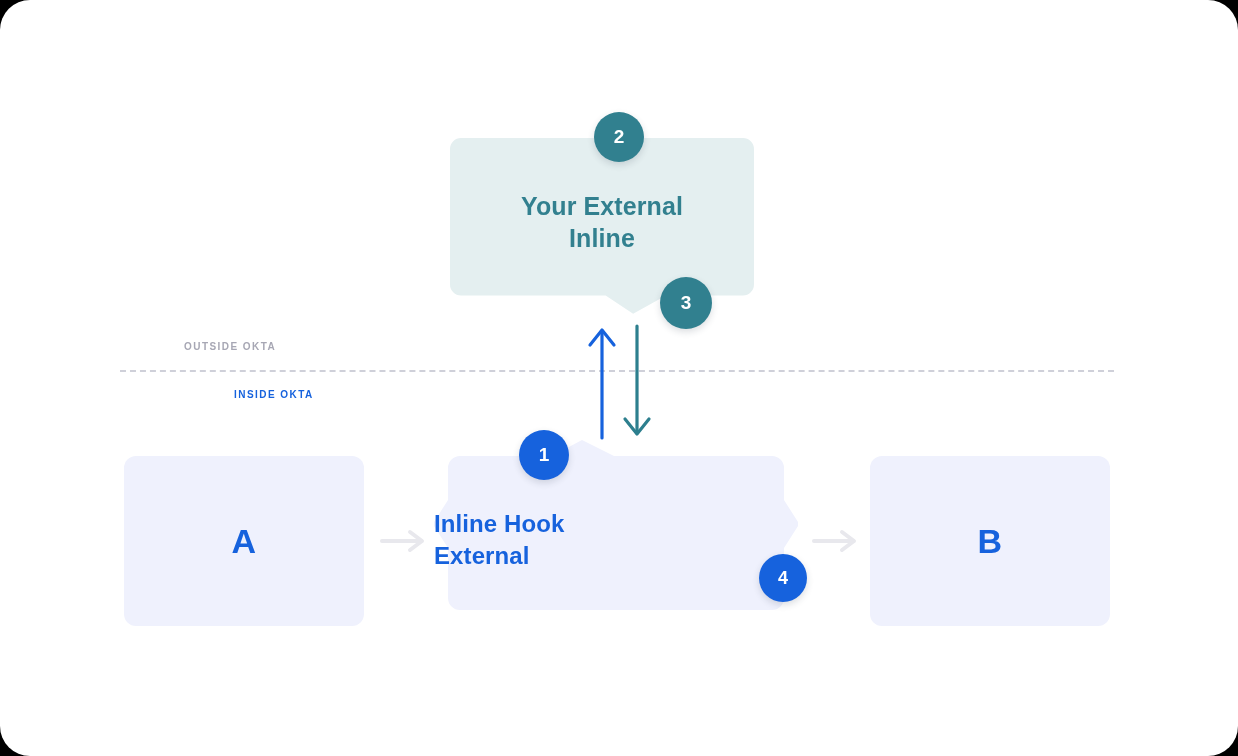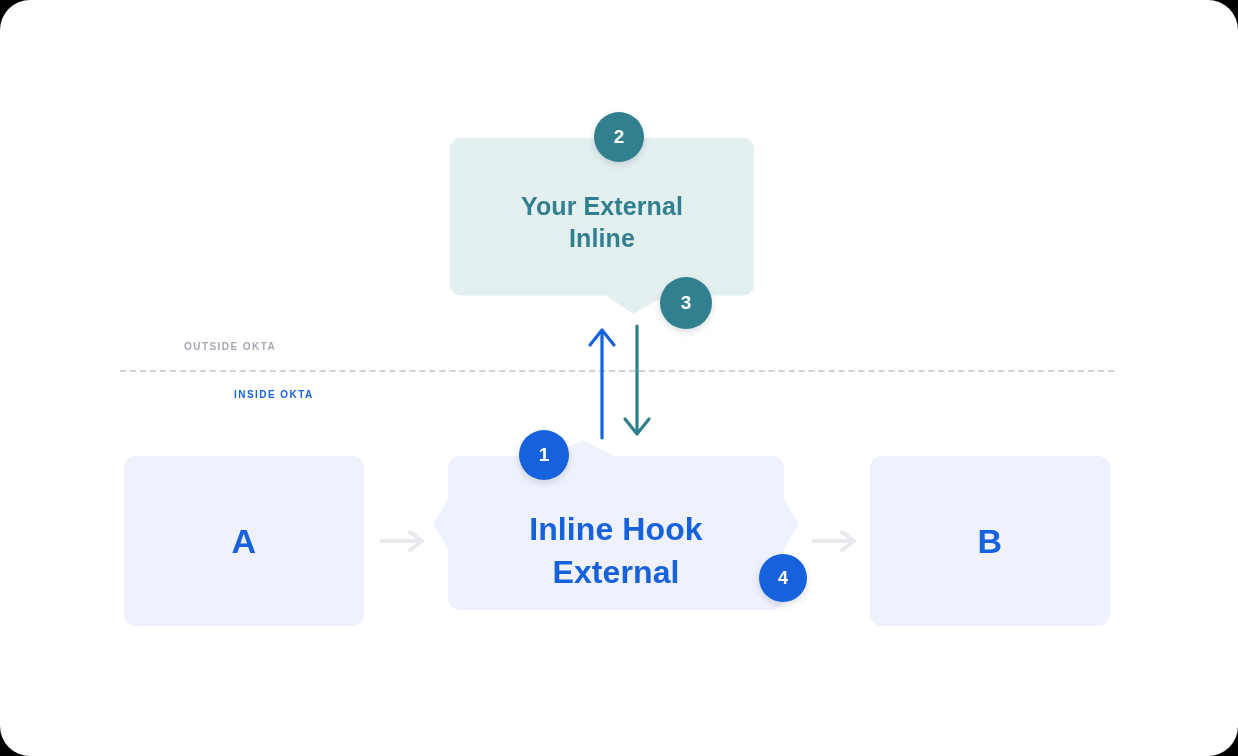--- a/index.html
+++ b/index.html
@@ -117,22 +117,22 @@
   }
   #inline-hook .svg-shape {
     position: absolute;
     inset: 0;
   }
   #inline-hook .hook-text {
     position: absolute;
     left: 0;
     right: 0;
     top: 68px;
-    text-align: center;
-    font-size: 32px;
+    text-align: left;
+    font-size: 24px;
     font-weight: 700;
     line-height: 1.33;
     color: #1662dd;
     letter-spacing: 0.1px;
   }
 
   
   #vertical-arrows {
     position: absolute;
     left: 578px;

